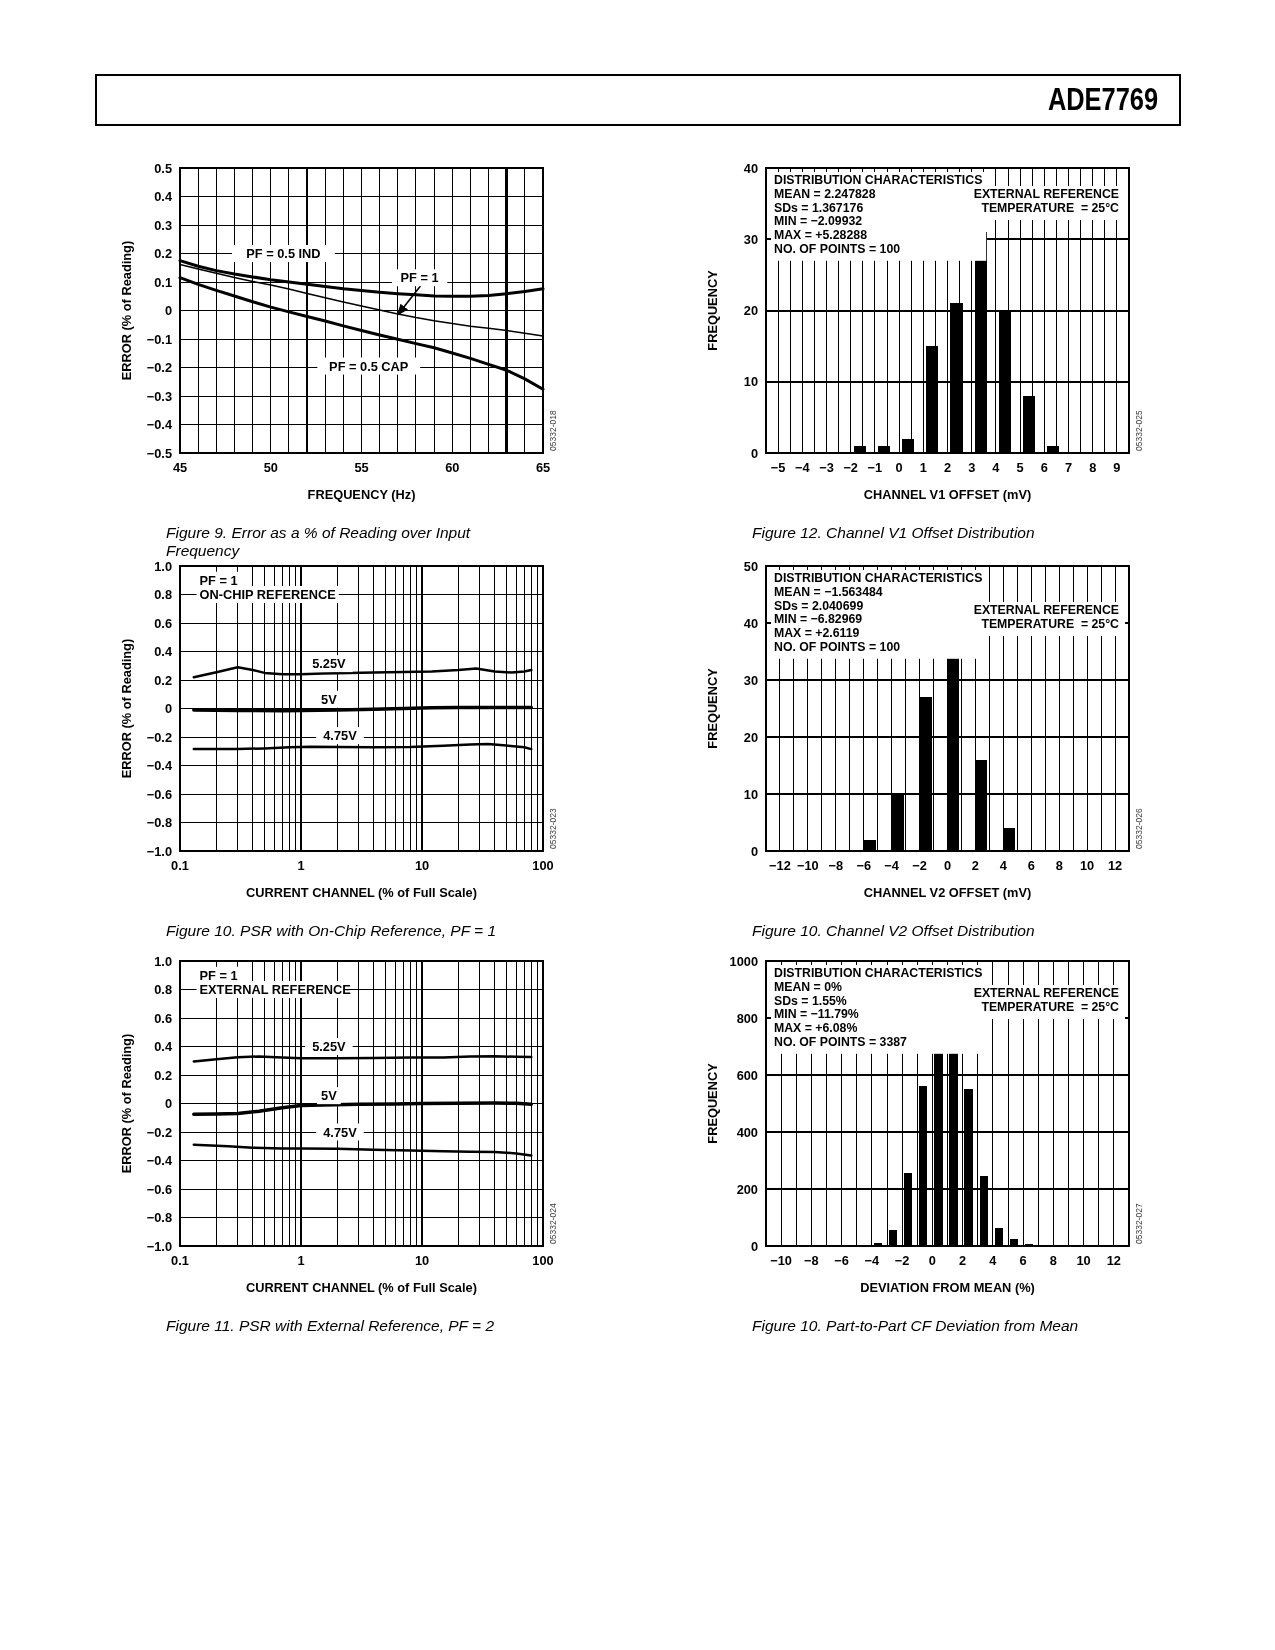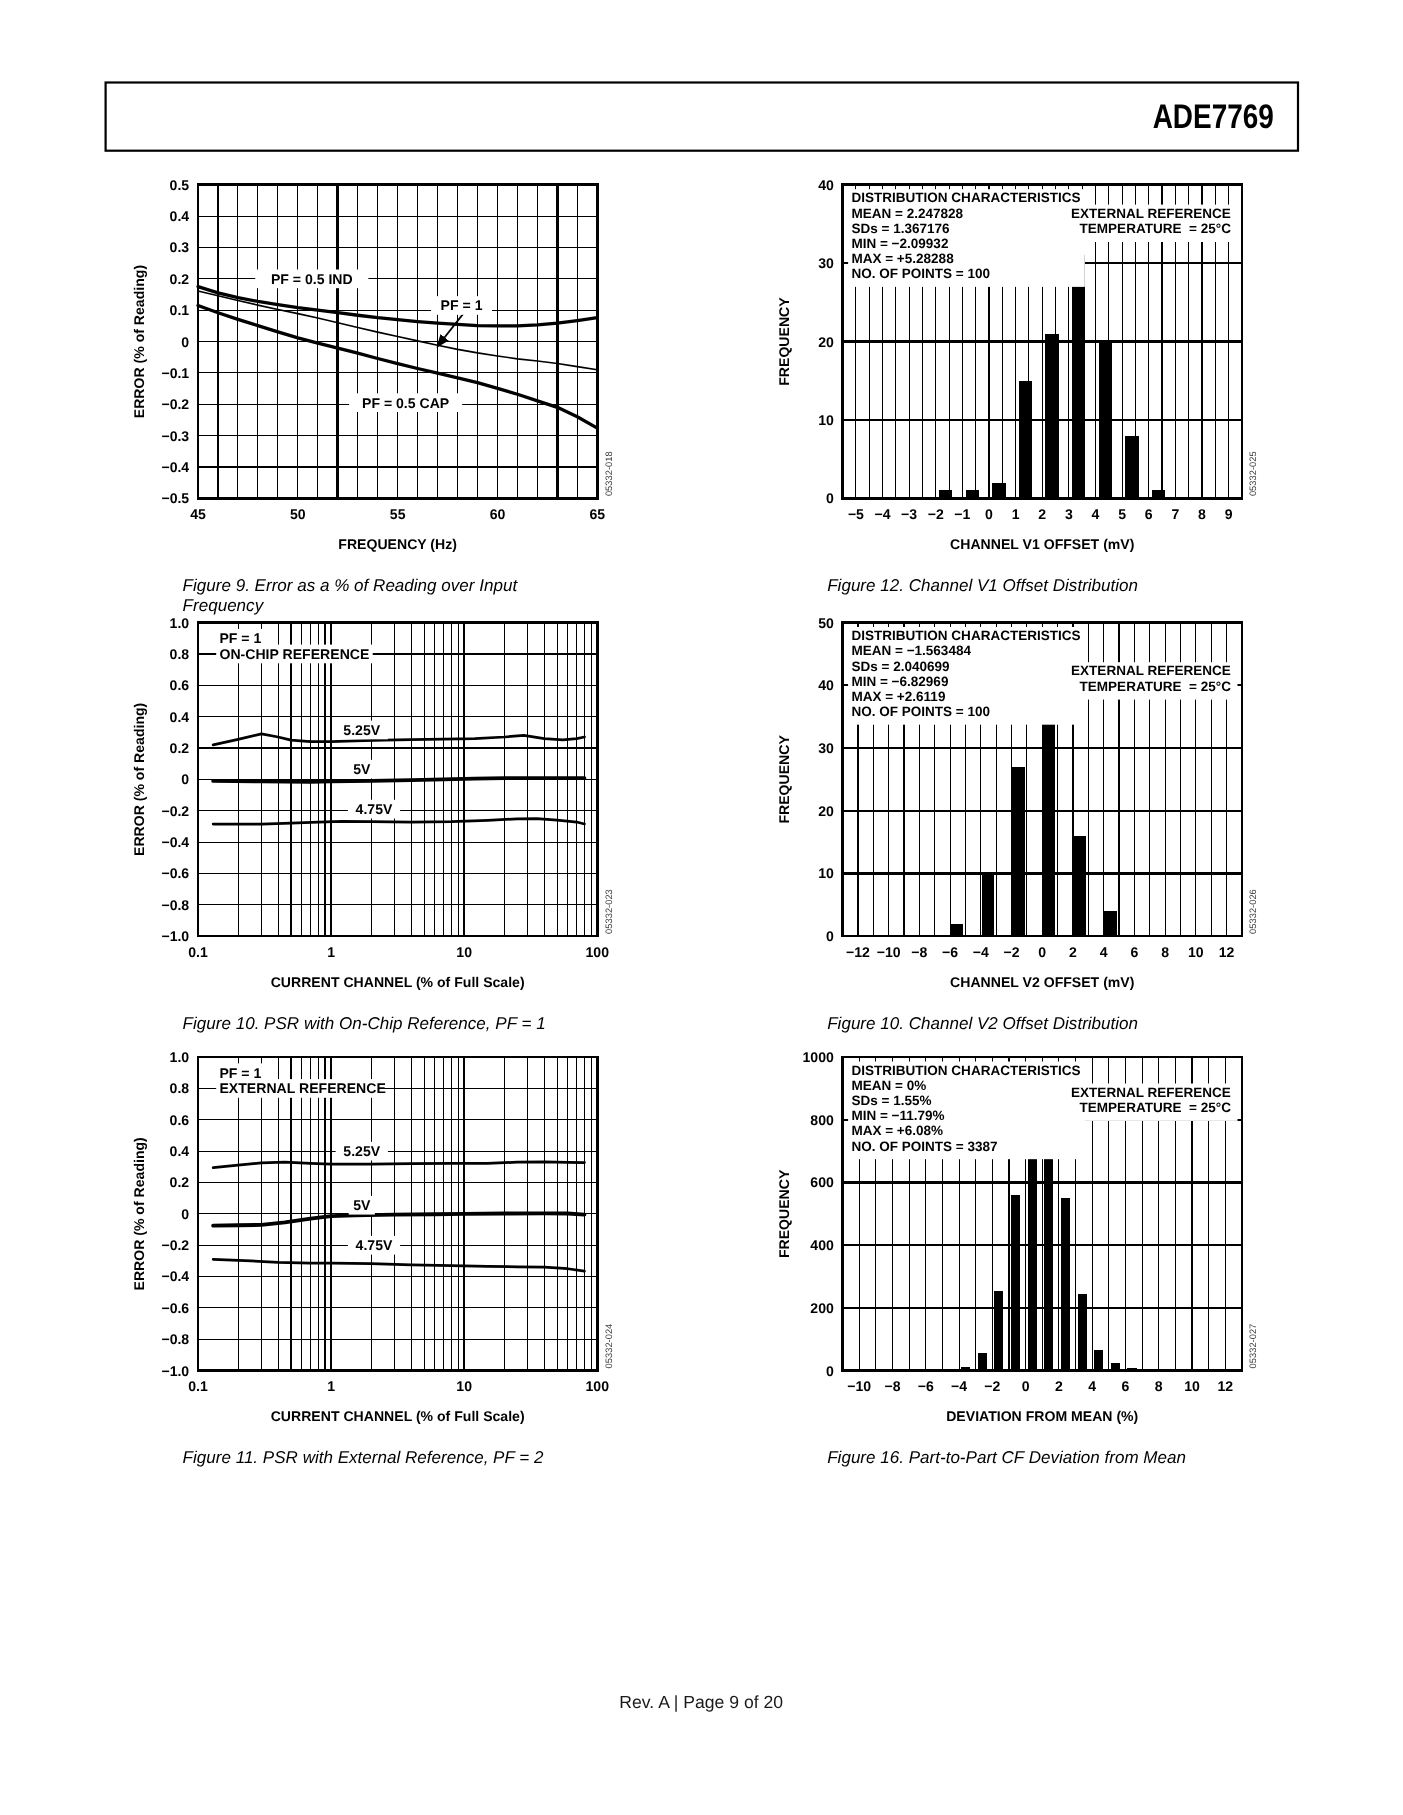--- a/index.html
+++ b/index.html
@@ -1,18 +1,18 @@
 <!DOCTYPE html>
 <html><head>
 <meta charset="utf-8">
 <style>
   html,body{margin:0;padding:0;background:#fff;}
   .page{position:relative;width:1275px;height:1650px;background:#fff;overflow:hidden;
         font-family:"Liberation Sans",sans-serif;color:#000;}
-  .header-box{position:absolute;left:95px;top:74px;width:1086px;height:64px;
+  .header-box{position:absolute;left:95px;top:74px;width:1086px;height:52px;
         border:2.5px solid #000;box-sizing:border-box;display:flex;align-items:center;justify-content:flex-end;}
   .part-number{font-size:31px;font-weight:700;letter-spacing:0px;padding-right:26px;
         transform:scaleX(0.82);transform-origin:right center;font-family:"Liberation Sans",sans-serif;}
   .figure{position:absolute;width:450px;}
   .fig-col-left{left:116px;}
   .fig-col-right{left:702px;}
   .fig-row-1{top:158px;}
   .fig-row-2{top:556px;}
   .fig-row-3{top:951px;}
   .chart{width:450px;height:356px;}
@@ -507,18 +507,17 @@
           <text x="56" y="299.5" text-anchor="end" font-size="12.8" font-weight="700" font-family="Liberation Sans, DejaVu Sans, sans-serif" xml:space="preserve">0</text>
           <text x="56" y="242.5" text-anchor="end" font-size="12.8" font-weight="700" font-family="Liberation Sans, DejaVu Sans, sans-serif" xml:space="preserve">200</text>
           <text x="56" y="185.5" text-anchor="end" font-size="12.8" font-weight="700" font-family="Liberation Sans, DejaVu Sans, sans-serif" xml:space="preserve">400</text>
           <text x="56" y="128.5" text-anchor="end" font-size="12.8" font-weight="700" font-family="Liberation Sans, DejaVu Sans, sans-serif" xml:space="preserve">600</text>
           <text x="56" y="71.5" text-anchor="end" font-size="12.8" font-weight="700" font-family="Liberation Sans, DejaVu Sans, sans-serif" xml:space="preserve">800</text>
           <text x="56" y="14.5" text-anchor="end" font-size="12.8" font-weight="700" font-family="Liberation Sans, DejaVu Sans, sans-serif" xml:space="preserve">1000</text>
           <text x="245.5" y="341" text-anchor="middle" font-size="12.8" font-weight="700" font-family="Liberation Sans, DejaVu Sans, sans-serif" xml:space="preserve">DEVIATION FROM MEAN (%)</text>
           <text transform="translate(15,152.5) rotate(-90)" text-anchor="middle" font-size="12.8" font-weight="700" font-family="Liberation Sans, DejaVu Sans, sans-serif">FREQUENCY</text>
           <text transform="translate(440,293) rotate(-90)" text-anchor="start" font-size="8.5" fill="#3c3c3c" font-family="Liberation Sans, DejaVu Sans, sans-serif">05332-027</text>
         </svg></div>
-    <div class="caption">Figure 16. Part-to-Part CF Deviation from Mean</div>
-  </div>
-
-  <div class="footer">Rev. A | Page 9 of 20</div>
+    <div class="caption">Figure 10. Part-to-Part CF Deviation from Mean</div>
+  </div>
+
 
 </div>
 
 </body></html>

